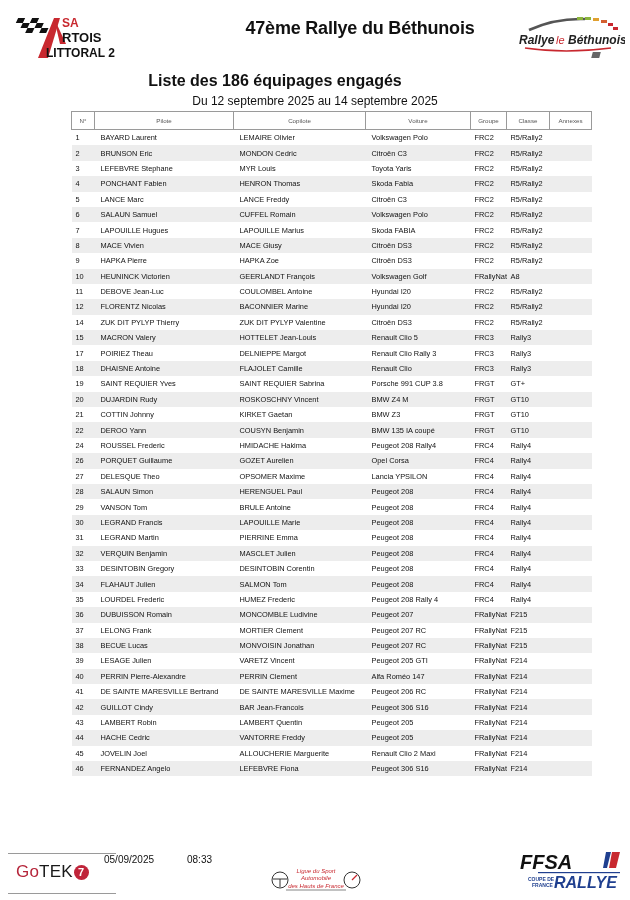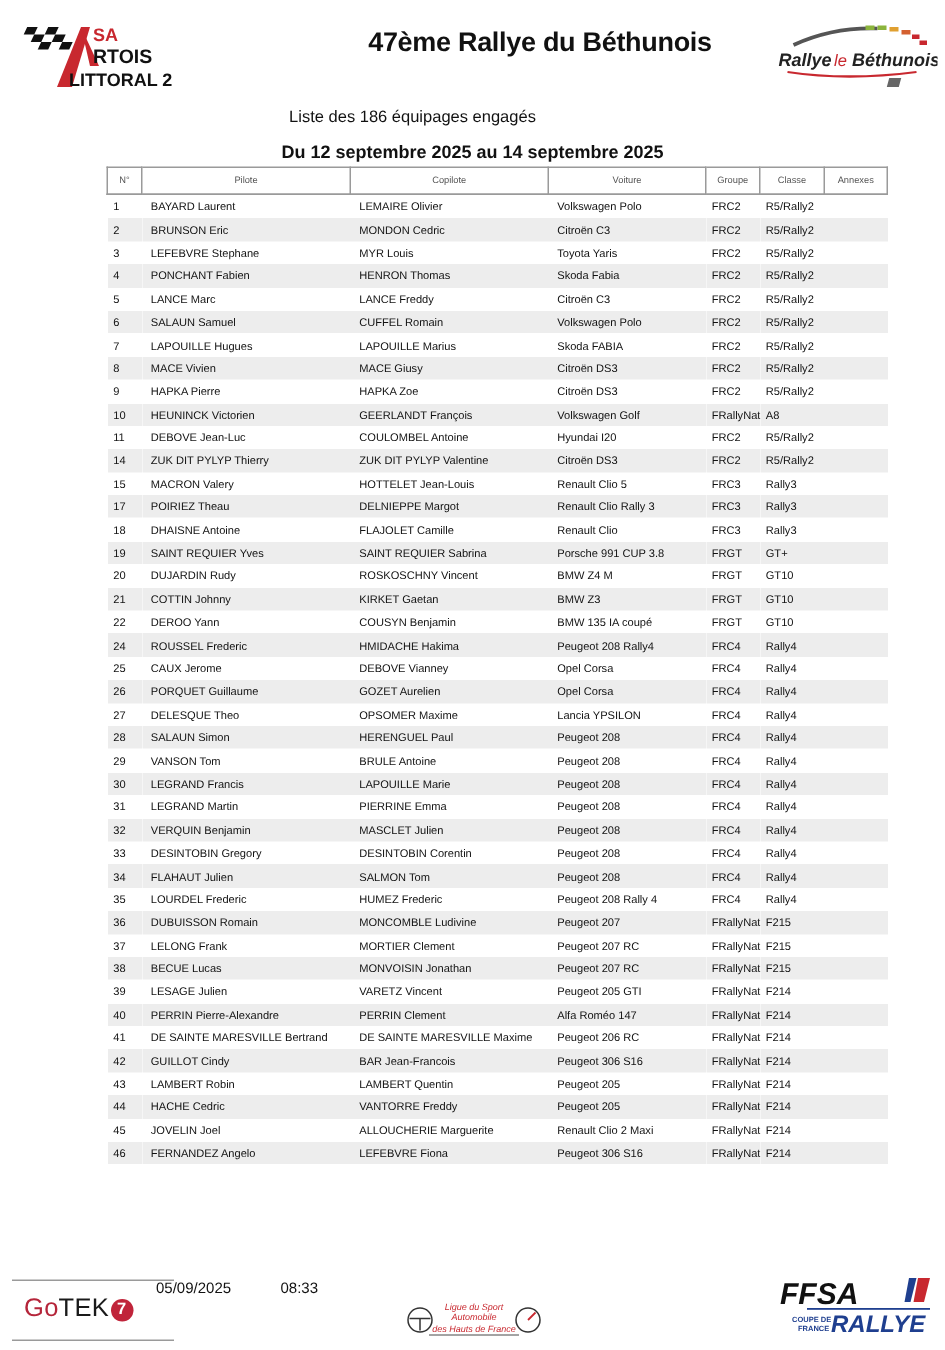--- a/index.html
+++ b/index.html
@@ -2,22 +2,22 @@
 <html><head>
 <meta charset="utf-8">
 <style>
   html, body { margin: 0; padding: 0; background: #ffffff; }
   body { width: 630px; height: 900px; position: relative; overflow: hidden; font-family: "Liberation Sans", sans-serif; color: #111; }
 
   .logo-left { position: absolute; left: 14px; top: 14px; width: 110px; height: 46px; }
   .logo-right { position: absolute; left: 515px; top: 14px; width: 110px; height: 46px; }
 
   .event-title { position: absolute; left: 0; width: 630px; top: 18px; text-align: center; font-size: 18px; font-weight: bold; letter-spacing: -0.2px; padding-left: 45px; }
-  .list-title { position: absolute; left: 0; width: 550px; top: 72px; text-align: center; font-size: 11px; font-weight: normal; }
-  .date-range { position: absolute; left: 0; width: 630px; top: 94px; text-align: center; font-size: 12px; font-weight: bold; }
+  .list-title { position: absolute; left: 0; width: 550px; top: 72px; text-align: center; font-size: 16px; font-weight: bold; }
+  .date-range { position: absolute; left: 0; width: 630px; top: 94px; text-align: center; font-size: 12px; }
 
   table.entries { position: absolute; left: 71px; top: 111px; width: 520px; border-collapse: collapse; table-layout: fixed; font-size: 7.4px; }
   table.entries th { height: 17px; font-weight: normal; font-size: 6.2px; color: #555; border: 0.8px solid #9a9a9a; text-align: center; padding: 0; }
   table.entries td { height: 15.4px; padding: 0 0 0 6px; white-space: nowrap; overflow: hidden; vertical-align: middle; }
   table.entries td.num { padding-left: 4px; }
   table.entries tbody tr:nth-child(even) td { background: #ededed; }
   col.c-num { width: 23px; }
   col.c-pilote { width: 139px; }
   col.c-copilote { width: 132px; }
   col.c-voiture { width: 105px; }
@@ -190,20 +190,29 @@
       <tr>
         <td class="num">11</td>
         <td class="pilote">DEBOVE Jean-Luc</td>
         <td class="copilote">COULOMBEL Antoine</td>
         <td class="voiture">Hyundai I20</td>
         <td class="groupe">FRC2</td>
         <td class="classe">R5/Rally2</td>
         <td class="annexes"></td>
       </tr>
       <tr>
+        <td class="num">12</td>
+        <td class="pilote">FLORENTZ Nicolas</td>
+        <td class="copilote">BACONNIER Marine</td>
+        <td class="voiture">Hyundai I20</td>
+        <td class="groupe">FRC2</td>
+        <td class="classe">R5/Rally2</td>
+        <td class="annexes"></td>
+      </tr>
+      <tr>
         <td class="num">14</td>
         <td class="pilote">ZUK DIT PYLYP Thierry</td>
         <td class="copilote">ZUK DIT PYLYP Valentine</td>
         <td class="voiture">Citroën DS3</td>
         <td class="groupe">FRC2</td>
         <td class="classe">R5/Rally2</td>
         <td class="annexes"></td>
       </tr>
       <tr>
         <td class="num">15</td>
@@ -266,29 +275,20 @@
         <td class="voiture">BMW 135 IA coupé</td>
         <td class="groupe">FRGT</td>
         <td class="classe">GT10</td>
         <td class="annexes"></td>
       </tr>
       <tr>
         <td class="num">24</td>
         <td class="pilote">ROUSSEL Frederic</td>
         <td class="copilote">HMIDACHE Hakima</td>
         <td class="voiture">Peugeot 208 Rally4</td>
-        <td class="groupe">FRC4</td>
-        <td class="classe">Rally4</td>
-        <td class="annexes"></td>
-      </tr>
-      <tr>
-        <td class="num">25</td>
-        <td class="pilote">CAUX Jerome</td>
-        <td class="copilote">DEBOVE Vianney</td>
-        <td class="voiture">Opel Corsa</td>
         <td class="groupe">FRC4</td>
         <td class="classe">Rally4</td>
         <td class="annexes"></td>
       </tr>
       <tr>
         <td class="num">26</td>
         <td class="pilote">PORQUET Guillaume</td>
         <td class="copilote">GOZET Aurelien</td>
         <td class="voiture">Opel Corsa</td>
         <td class="groupe">FRC4</td>

